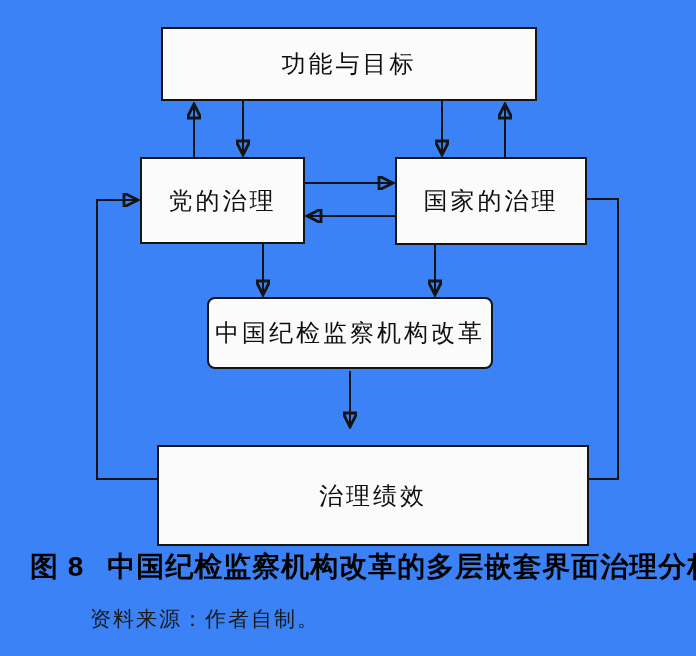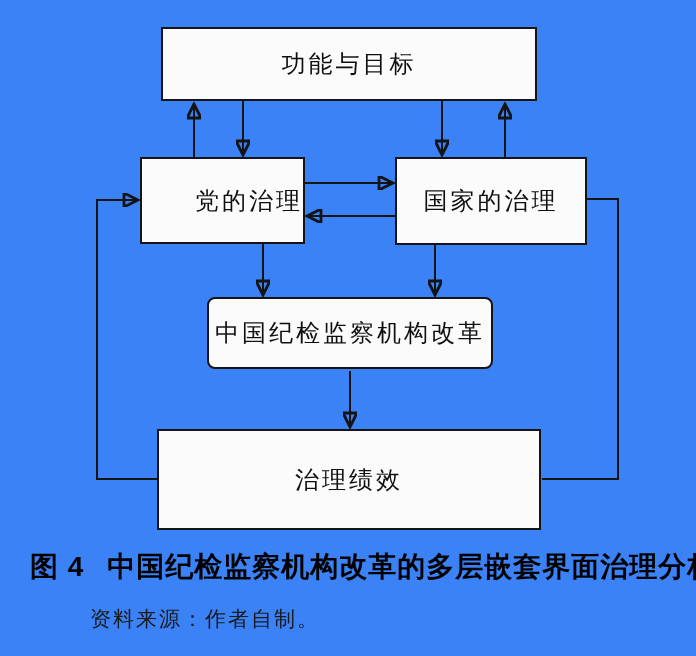--- a/index.html
+++ b/index.html
@@ -31,24 +31,24 @@
     display: flex;
     align-items: center;
     justify-content: center;
     font-size: 24px;
     letter-spacing: 3px;
     color: #0f0f0f;
     z-index: 2;
     white-space: nowrap;
   }
   .node-goals       { left: 161px; top: 27px;  width: 376px; height: 74px; }
-  .node-party       { left: 140px; top: 157px; width: 165px; height: 87px; justify-content: flex-end; }
+  .node-party       { left: 140px; top: 157px; width: 165px; height: 87px; }
   .node-state       { left: 395px; top: 157px; width: 192px; height: 88px; }
   .node-reform      { left: 207px; top: 297px; width: 286px; height: 72px; border-radius: 8px; }
-  .node-performance { left: 157px; top: 429px; width: 384px; height: 101px; }
+  .node-performance { left: 157px; top: 445px; width: 432px; height: 101px; }
   .caption {
     position: absolute;
     left: 30px; top: 548px;
     display: flex;
     align-items: baseline;
     gap: 23px;
     font-family: "Liberation Sans", "DejaVu Sans", sans-serif;
     font-weight: 700;
     font-size: 28px;
     color: #000;
@@ -110,19 +110,19 @@
 
   <div class="node node-reform">
     <span>中国纪检监察机构改革</span>
   </div>
 
   <div class="node node-performance">
     <span>治理绩效</span>
   </div>
 
   <div class="caption">
-    <span>图 4</span>
+    <span>图 8</span>
     <span>中国纪检监察机构改革的多层嵌套界面治理分析</span>
   </div>
 
   <div class="source">资料来源：作者自制。</div>
 
 </div>
 
 </body></html>

